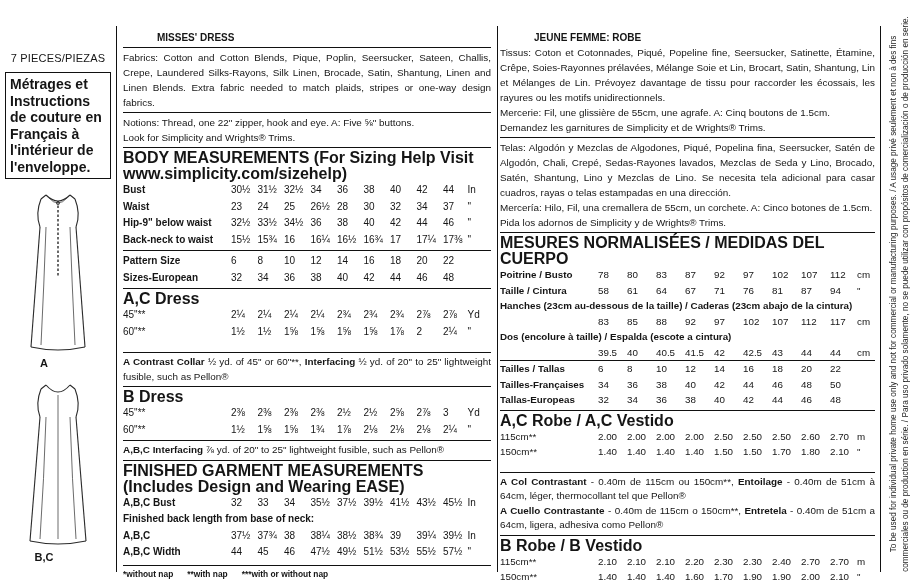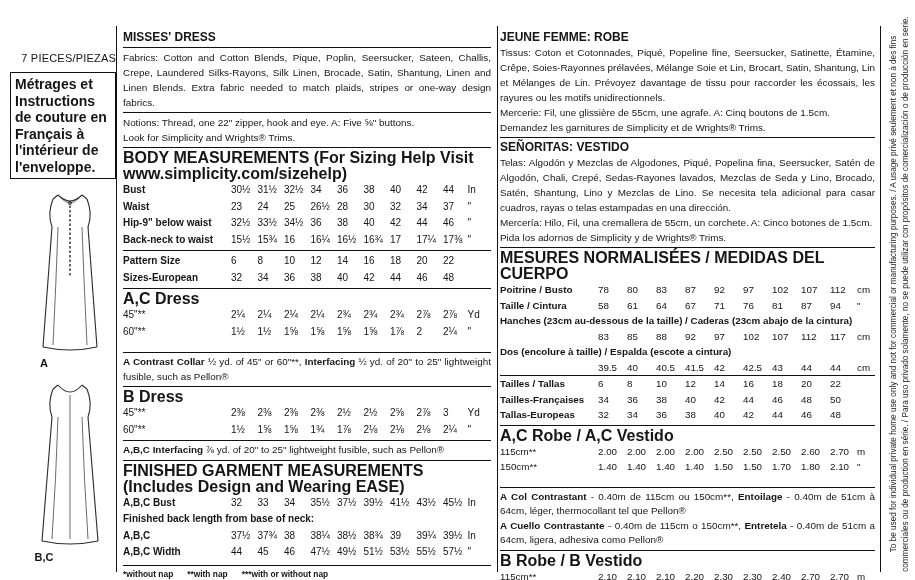--- a/index.html
+++ b/index.html
@@ -2,32 +2,32 @@
 <html><head>
 <meta charset="utf-8">
 <style>
   html,body{margin:0;padding:0;background:#e8e8e8;}
   .sheet{
     position:relative;width:915px;height:580px;background:#ffffff;
     font-family:"Liberation Sans",sans-serif;color:#151515;overflow:hidden;
     margin:0 auto;
   }
   
-  .left-panel{position:absolute;left:0;top:26px;width:116px;height:544px;display:flex;flex-direction:column;align-items:flex-end;}
+  .left-panel{position:absolute;left:0;top:26px;width:116px;height:544px;display:flex;flex-direction:column;align-items:center;}
   .pieces-label{margin-top:26px;font-size:11px;letter-spacing:.2px;white-space:nowrap;}
   .fr-box{margin-top:8px;width:96px;border:1.5px solid #111;padding:3px 4px;font-size:14px;font-weight:bold;line-height:1.18;}
   .sketch{margin-top:10px;}
   .view-label{font-size:11px;font-weight:bold;align-self:center;margin-left:-28px;line-height:12px;}
   
   .col{position:absolute;top:26px;box-sizing:border-box;}
   .col.mid{left:116px;width:382px;height:546px;border-left:1.5px solid #111;border-right:1.5px solid #111;padding:2px 6px 0 6px;}
   .col.right{left:495px;width:386px;height:546px;border-right:1.5px solid #111;padding:2px 5px 0 5px;}
   .sec{border-top:1.5px solid #111;padding:2px 0 2px 0;}
   .sec.first{border-top:none;}
-  .sec-title{font-weight:bold;font-size:12px;line-height:15px;}
+  .sec-title{font-weight:bold;font-size:10px;line-height:15px;margin-left:34px;}
   .para{font-size:9.9px;line-height:15px;text-align:justify;}
   .para .b{font-weight:normal;}
   .note{font-size:9.9px;line-height:14.5px;text-align:justify;}
   .note .b{font-weight:bold;}
   .note.ruled{border-top:1px solid #111;margin-top:12px;padding-top:2px;}
   .thdr{font-weight:bold;font-size:16px;line-height:16px;}
   
   .mtable{width:100%;}
   .trow{display:grid;grid-template-columns:var(--lab) repeat(9,var(--colw)) var(--unit);align-items:baseline;}
   .mid .trow{line-height:16.5px;--lab:106px;--colw:26.5px;--unit:18px;font-size:10px;}
@@ -309,21 +309,20 @@
   </div>
 
   <div class="col right">
     <div class="sec first">
       <div class="sec-title">JEUNE FEMME: ROBE</div>
       <div class="para"><span class="b">Tissus: </span><span>Coton et Cotonnades, Piqué, Popeline fine, Seersucker, Satinette, Étamine, Crêpe, Soies-Rayonnes prélavées, Mélange Soie et Lin, Brocart, Satin, Shantung, Lin et Mélanges de Lin. Prévoyez davantage de tissu pour raccorder les écossais, les rayures ou les motifs unidirectionnels.</span></div>
       <div class="para"><span class="b">Mercerie: </span><span>Fil, une glissière de 55cm, une agrafe. </span><span class="b">A: </span><span>Cinq boutons de 1.5cm.</span></div>
       <div class="para">Demandez les garnitures de Simplicity et de Wrights® Trims.</div>
     </div>
     <div class="sec">
-      <div class="sec-title">SEÑORITAS: VESTIDO</div>
       <div class="para"><span class="b">Telas: </span><span>Algodón y Mezclas de Algodones, Piqué, Popelina fina, Seersucker, Satén de Algodón, Chali, Crepé, Sedas-Rayones lavados, Mezclas de Seda y Lino, Brocado, Satén, Shantung, Lino y Mezclas de Lino. Se necesita tela adicional para casar cuadros, rayas o telas estampadas en una dirección.</span></div>
       <div class="para"><span class="b">Mercería: </span><span>Hilo, Fil, una cremallera de 55cm, un corchete. </span><span class="b">A: </span><span>Cinco botones de 1.5cm.</span></div>
       <div class="para">Pida los adornos de Simplicity y de Wrights® Trims.</div>
     </div>
     <div class="sec">
       <div class="thdr">MESURES NORMALISÉES / MEDIDAS DEL CUERPO</div>
       <div class="mtable">
           <div class="trow">
             <span class="tlabel">Poitrine / Busto</span>
             <span class="tcell">78</span>

